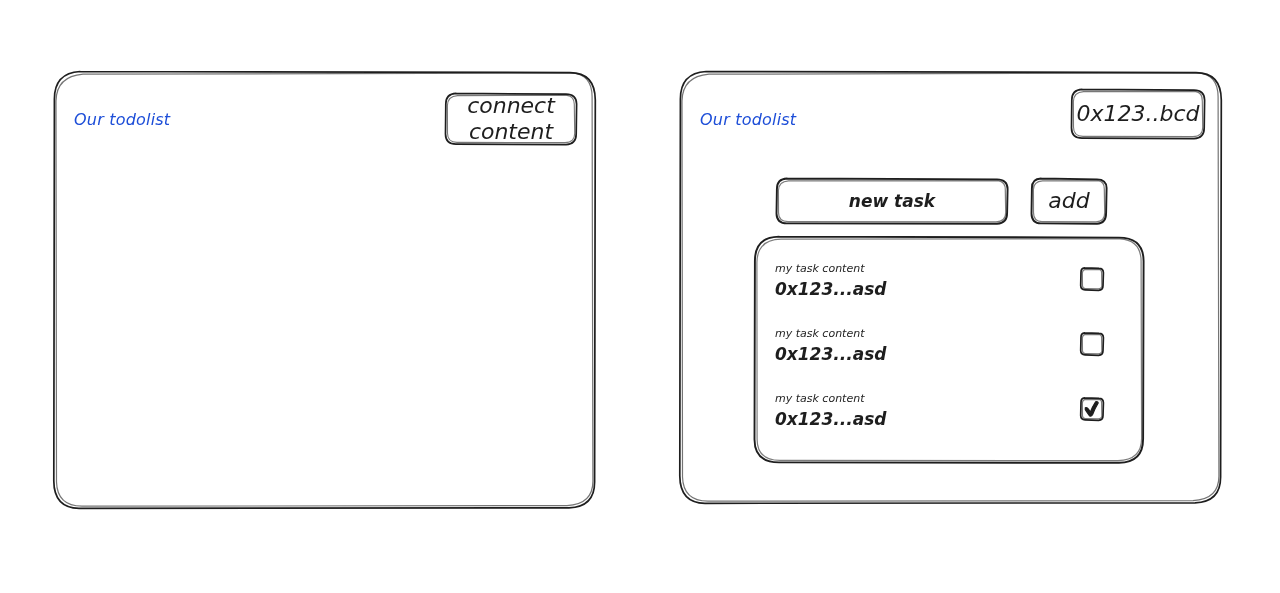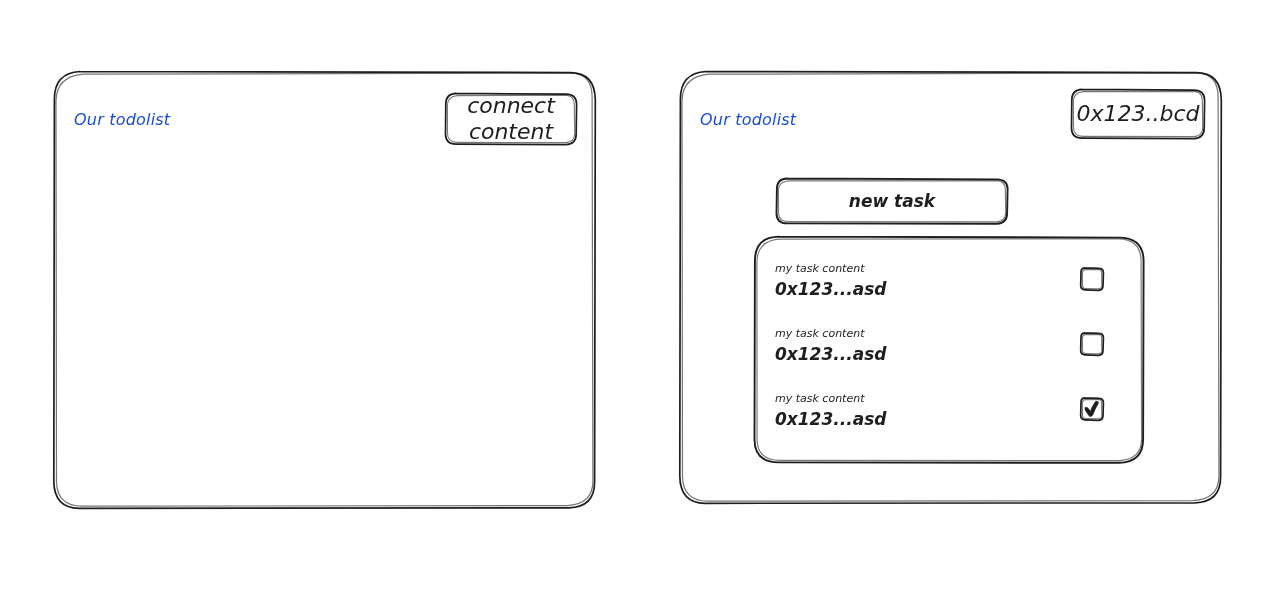--- a/index.html
+++ b/index.html
@@ -159,20 +159,29 @@
     <div class="sketch" style="left:97px; top:107px; width:234px; height:48px;">
       <svg viewBox="0 0 234 48" preserveAspectRatio="none">
         <path d="M12,1.5 L222,2.4 Q232.4,2.4 232.6,12 L232.1,36 Q232.1,46.4 222,46.8 L12,46.4 Q1.6,46.4 1.5,36.5 L1.9,12 Q1.9,1.9 12,1.5" stroke-width="1.9"></path>
         <path d="M13.5,3.8 L223,3.6 Q230.6,4.6 230.3,13 L230.7,35.2 Q230.9,44.6 221,44.8 L13,44.6 Q3.4,44.4 3.5,35.5 L3.4,13.5 Q3.6,4.4 13.5,3.8" stroke-width="1.2" opacity="0.58"></path>
       </svg>
       <div class="centered">
         <span class="hand field-label" title="new task">new task</span>
       </div>
     </div>
 
+    <div class="sketch" style="left:352px; top:107px; width:78px; height:48px;">
+      <svg viewBox="0 0 78 48" preserveAspectRatio="none">
+        <path d="M11,1.5 L67,2.4 Q76.4,2.4 76.6,11 L76.1,36 Q76.1,46.4 67,46.8 L11,46.4 Q1.6,46.4 1.5,36.5 L1.9,11 Q1.9,1.9 11,1.5" stroke-width="1.9"></path>
+        <path d="M12.5,3.8 L68,3.6 Q74.6,4.6 74.3,12 L74.7,35.2 Q74.9,44.6 66,44.8 L12,44.6 Q3.4,44.4 3.5,35.5 L3.4,12.5 Q3.6,4.4 12.5,3.8" stroke-width="1.2" opacity="0.58"></path>
+      </svg>
+      <div class="centered">
+        <span class="hand btn-label">add</span>
+      </div>
+    </div>
 
     <div class="sketch" style="left:75px; top:165px; width:392px; height:230px;">
       <svg viewBox="0 0 392 230" preserveAspectRatio="none">
         <path d="M26,1.6 L366,2.6 Q390.4,2.6 390.6,26 L390.1,204 Q390.1,227.4 366,227.8 L26,227.4 Q1.6,227.4 1.5,204.5 L1.9,26 Q1.9,2 26,1.6" stroke-width="1.9"></path>
         <path d="M28,4.2 L367,3.8 Q388.4,5.2 388.1,27 L388.6,203 Q388.9,225.2 365,225.6 L27,225.4 Q4.0,225.2 4.1,204 L3.9,27.5 Q4.2,4.8 28,4.2" stroke-width="1.2" opacity="0.58"></path>
       </svg>
 
       <div class="task-row" style="top:26px;">
         <div class="hand task-content">my task content</div>
         <div class="hand task-addr">0x123...asd</div>

